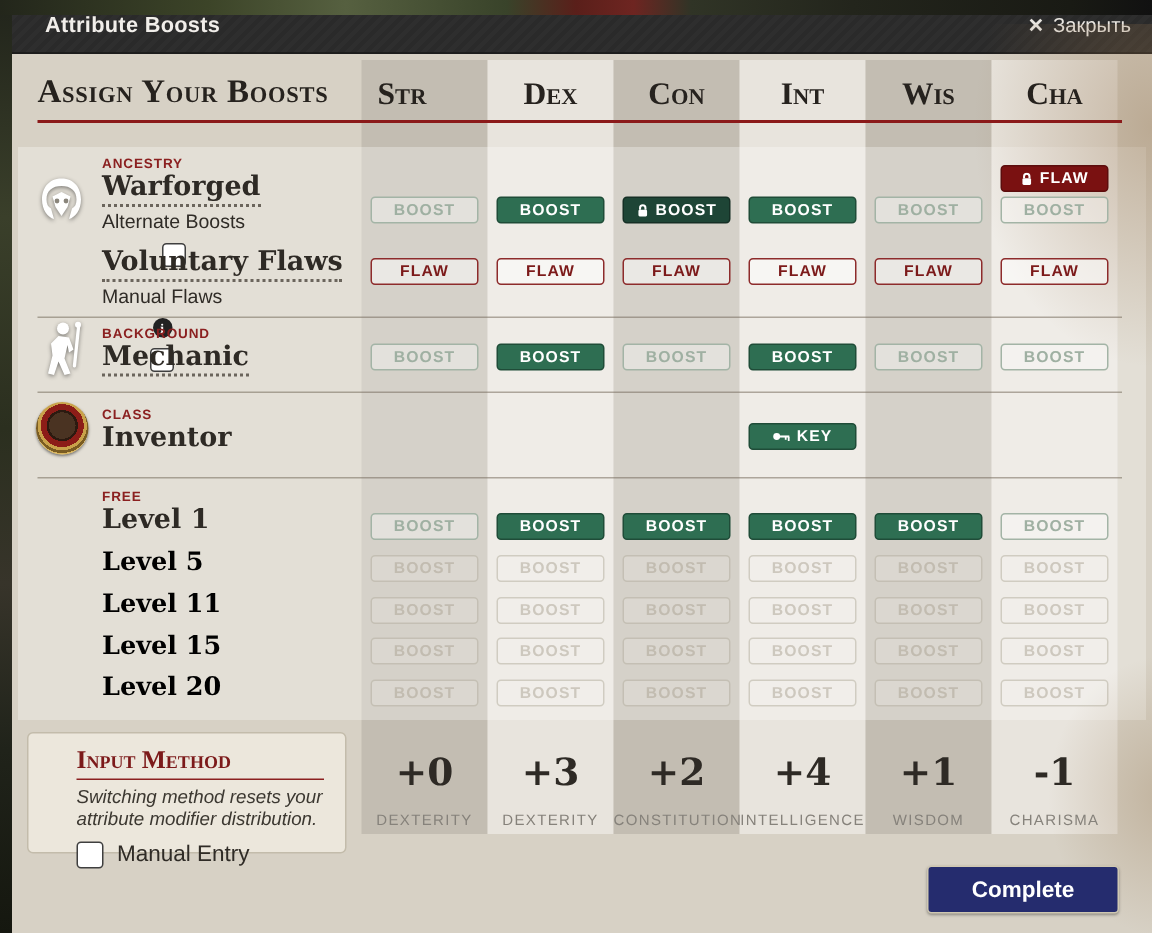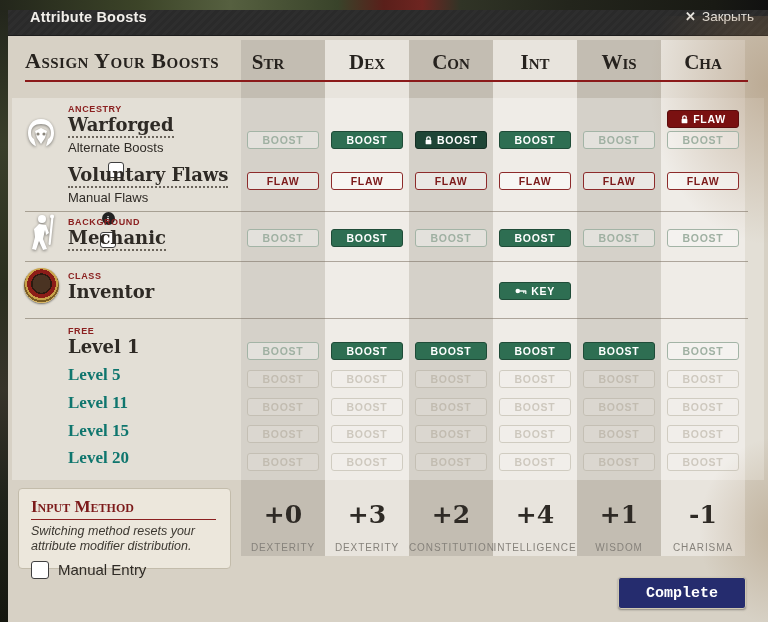--- a/index.html
+++ b/index.html
@@ -35,21 +35,21 @@
   .sc { font-family:"Liberation Serif", serif; font-variant:small-caps; font-weight:700; color:#26221e; }
   .assign-title { position:absolute; left:17px; top:12px; font-size:22px; letter-spacing:.5px; }
   .col-head { position:absolute; top:14px; width:84px; text-align:center; font-size:21px; }
   .red-rule { position:absolute; left:17px; top:44px; width:723px; height:2px; background:#8b1a1a; }
 
   .divider { position:absolute; left:17px; width:723px; height:1px; background:rgba(118,108,92,.55); }
 
   .cat-label { position:absolute; left:60px; font-size:9px; font-weight:bold; letter-spacing:.6px; color:#8b2020; }
   .row-name { position:absolute; left:60px; font-family:"DejaVu Serif", serif; font-weight:bold; font-size:18px; color:#2e2a25; line-height:1.1; }
   .row-name.linked { border-bottom:2px dotted #6b655c; padding-bottom:1px; }
-  .row-name.muted { color:#0f766e;font-family:Liberation Serif, serif; }
+  .row-name.muted { color:#000000; }
   .sub-row { position:absolute; left:60px; display:flex; align-items:center; gap:7px; font-size:13px; color:#2f2b26;flex-direction:column; }
   .checkbox { width:16px; height:16px; background:#fff; border:1.5px solid #3f3f3f; border-radius:3px; flex:none; cursor:pointer; }
   .info-badge { width:13px; height:13px; border-radius:50%; background:#222; color:#fff; font-size:9px; font-weight:bold;
     display:flex; align-items:center; justify-content:center; font-family:"Liberation Serif",serif; }
 
   
   .row-icon { position:absolute; filter:drop-shadow(0 1px 1.5px rgba(0,0,0,.45)); }
   .class-badge { position:absolute; left:16px; top:232px; width:35px; height:35px; border-radius:50%;
     background:radial-gradient(circle at 50% 45%, #4a3322 0 34%, #2c1a10 34% 40%, #8c1d18 40% 55%, #c9a24a 55% 63%, #7a5c22 63% 70%, #d8b45c 70% 86%, #8a6a2a 86% 100%);
     box-shadow:0 1px 2px rgba(0,0,0,.5); }
@@ -69,31 +69,31 @@
   .faded-row { opacity:.55; }
 
   
   .total-val { position:absolute; top:464px; width:84px; text-align:center;
     font-family:"DejaVu Serif", serif; font-weight:bold; font-size:25px; color:#2e2a25; }
   .total-label { position:absolute; top:506px; width:84px; text-align:center;
     font-size:10px; letter-spacing:.9px; color:#86827b; }
 
   
   .input-box { position:absolute; left:10px; top:452px; width:213px; height:81px;
-    background:#ece7dc; border:1px solid #c3bcab; border-radius:4px; padding:8px 14px 0 12px; }
+    background:#ece7dc; border:1px solid #c3bcab; border-radius:4px; padding:8px 14px 0 32px; }
   .input-box h3 { font-family:"Liberation Serif", serif; font-variant:small-caps; font-weight:700;
     font-size:17px; color:#7c1a1a; border-bottom:1px solid #8b2020; padding-bottom:2px; margin-bottom:4px; }
   .input-note { font-style:italic; font-size:12.5px; line-height:1.22; color:#3c3831; }
   .manual-row { display:flex; align-items:center; gap:9px; margin-top:6px; font-size:15px; color:#2f2b26; }
   .manual-row .checkbox { width:18px; height:18px; }
 
   .complete-btn { position:absolute; left:610px; top:541px; width:128px; height:32px;
     background:#252c6e; border:1px solid #cfc8b2; border-radius:3px; color:#fff;
     font-weight:bold; font-size:15px; display:flex; align-items:center; justify-content:center; cursor:pointer;
-    box-shadow:0 1px 2px rgba(0,0,0,.35);font-family:Liberation Mono, monospace; }
+    box-shadow:0 1px 2px rgba(0,0,0,.35); }
 </style>
 </head>
 <body>
 
 <div class="screen">
   <div class="bg-top"></div>
   <div class="bg-left"></div>
 
   <div class="titlebar">
     <span class="tb-title">Attribute Boosts</span>

